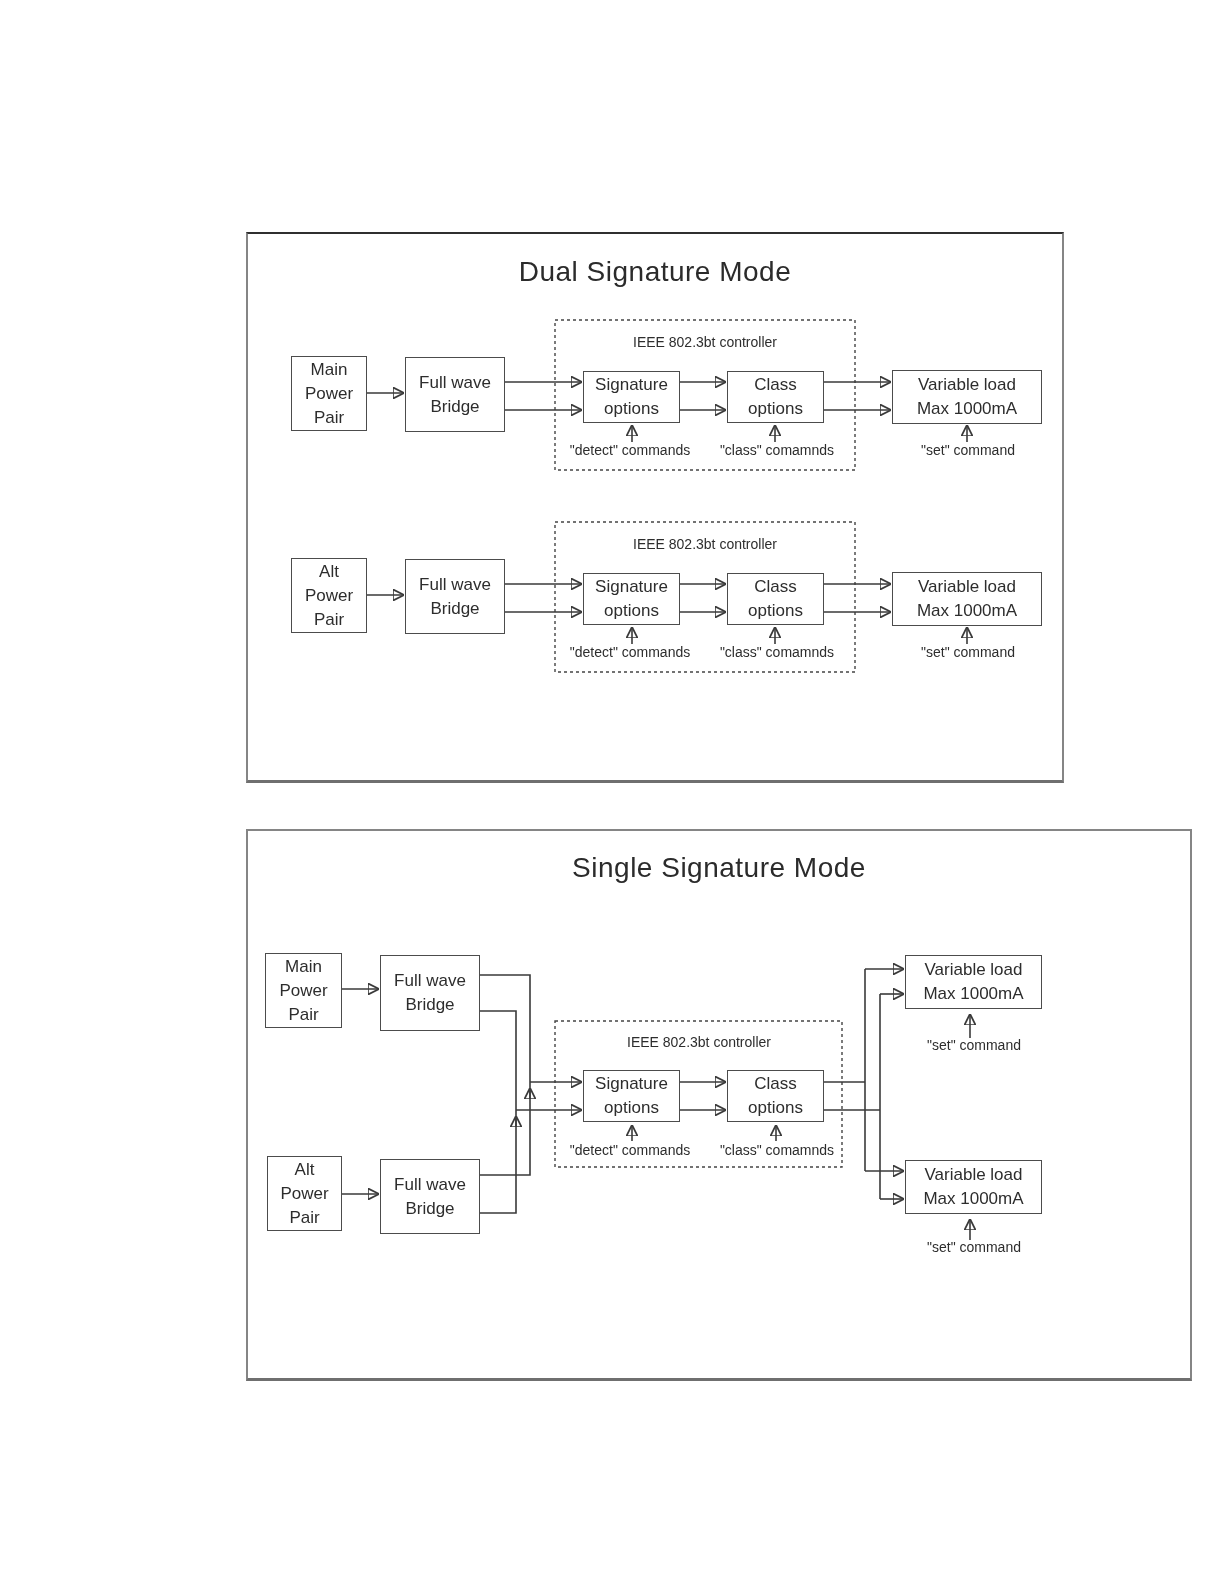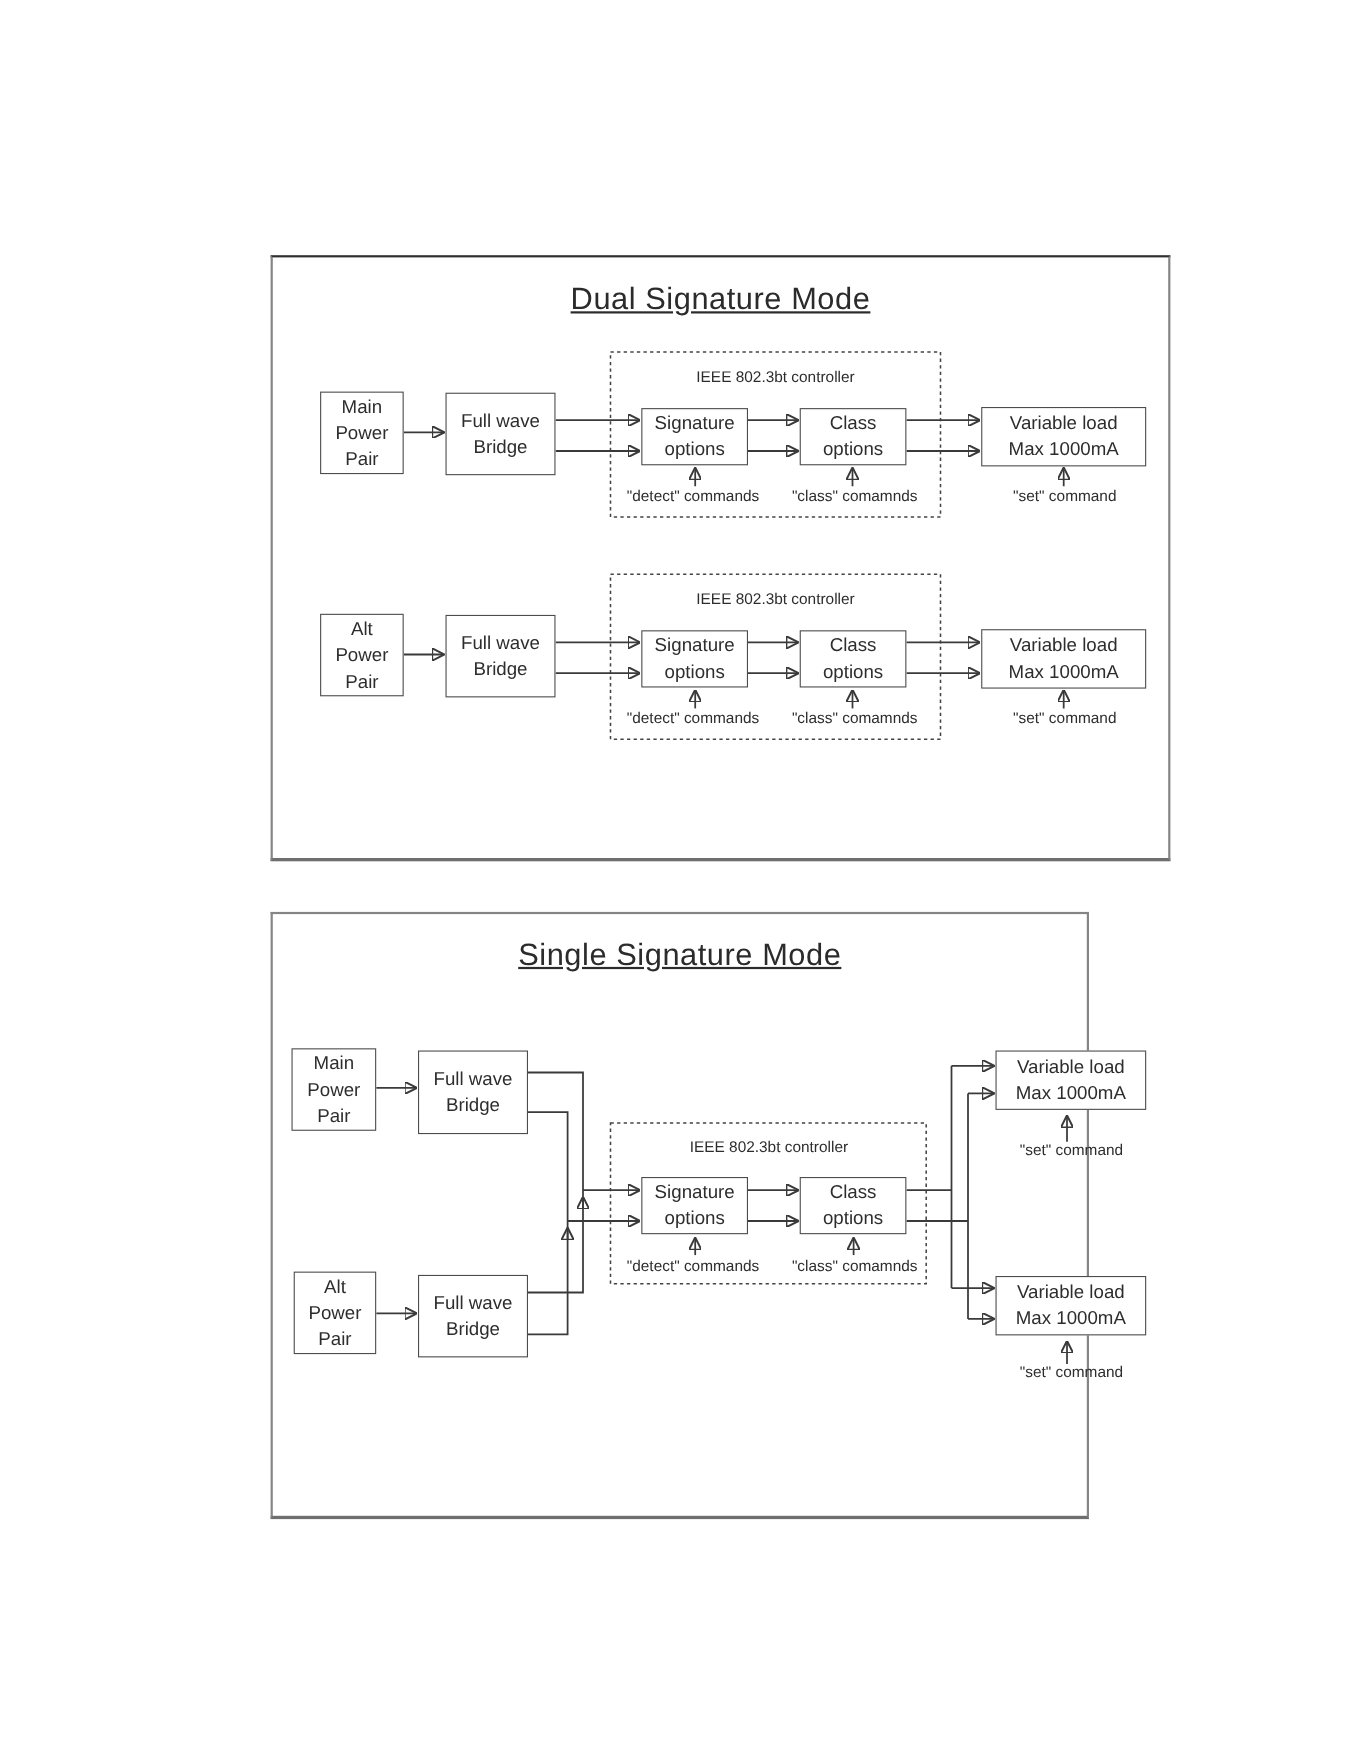--- a/index.html
+++ b/index.html
@@ -5,24 +5,24 @@
   html,body { margin:0; padding:0; background:#ffffff; }
   .page {
     position:relative; width:1224px; height:1584px; background:#ffffff;
     font-family:"Liberation Sans", sans-serif; color:#2d2d2d; overflow:hidden;
   }
   .panel {
     position:absolute; background:#ffffff; box-sizing:border-box;
     border:2px solid #858585; border-bottom:3px solid #6f6f6f;
   }
   .panel-dual  { left:246px; top:232px;  width:818px; height:551px; border-top:2px solid #2f2f2f; }
-  .panel-single{ left:246px; top:829px;  width:744px; height:552px; }
+  .panel-single{ left:246px; top:829px;  width:946px; height:552px; }
   .panel-title {
     position:absolute; left:0; width:100%; text-align:center;
-    font-size:28px; line-height:32px; color:#2b2b2b; letter-spacing:0.5px;text-decoration:underline;
+    font-size:28px; line-height:32px; color:#2b2b2b; letter-spacing:0.5px;
   }
   .wires { position:absolute; left:0; top:0; }
   .wires line, .wires path { stroke:#3a3a3a; stroke-width:1.6; fill:none; }
   .wires rect.dashed { stroke:#444444; stroke-width:1.4; fill:none; stroke-dasharray:3,3; }
   .node {
     position:absolute; box-sizing:border-box; background:#ffffff;
     border:1.5px solid #4c4c4c; display:flex; flex-direction:column;
     align-items:center; justify-content:center; text-align:center;
     font-size:17px; line-height:24px; color:#2d2d2d;
   }

